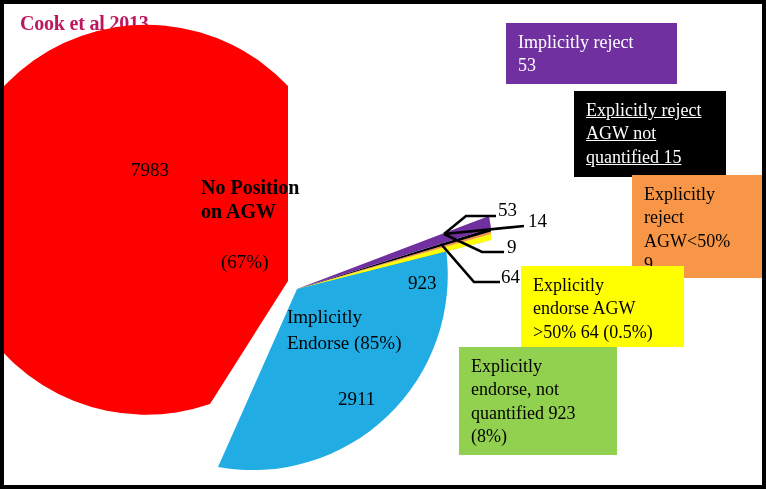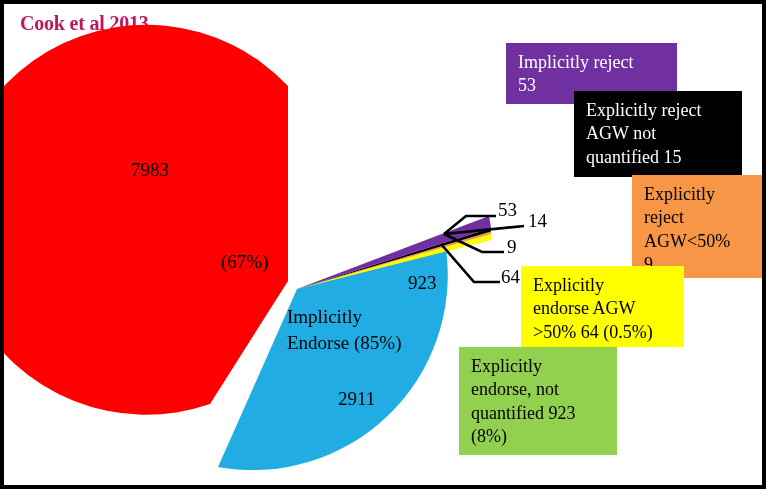--- a/index.html
+++ b/index.html
@@ -134,44 +134,46 @@
              Z"></path>
 
     <polyline fill="none" stroke="#000000" stroke-width="2.6" points="440,230 462,212 492,212"></polyline>
     <polyline fill="none" stroke="#000000" stroke-width="2.6" points="440,230 520,222"></polyline>
     <polyline fill="none" stroke="#000000" stroke-width="2.6" points="440,230 478,248 500,248"></polyline>
     <polyline fill="none" stroke="#000000" stroke-width="2.6" points="437,240 470,278 496,278"></polyline>
   </svg>
 
   <div class="pie-label lbl-count" style="left:127px; top:155px;">7983</div>
 
+  <div class="pie-label lbl-noposition" style="left:197px; top:172px;">No Position
+on AGW</div>
 
   <div class="pie-label lbl-noposition" style="left:197px; top:222px;">
     <span class="pct">(67%)</span>
   </div>
 
   <div class="pie-label lbl-implicit-endorse" style="left:283px; top:300px;">Implicitly
 Endorse (85%)</div>
 
   <div class="pie-label lbl-count" style="left:334px; top:384px;">2911</div>
 
   <div class="pie-label lbl-count" style="left:404px; top:268px;">923</div>
 
   <div class="leader-num" style="left:494px; top:195px;">53</div>
 
   <div class="leader-num" style="left:524px; top:206px;">14</div>
 
   <div class="leader-num" style="left:503px; top:232px;">9</div>
 
   <div class="leader-num" style="left:474px; top:262px;margin-left:23px;">64</div>
 
-  <div class="callout" id="callout-implicit-reject" style="left:502px; top:39px; width:171px; height:61px;">Implicitly reject
+  <div class="callout" id="callout-implicit-reject" style="left:502px; top:19px; width:171px; height:61px;">Implicitly reject
 53</div>
 
-  <div class="callout" id="callout-explicit-reject-nq" style="left:570px; top:87px; width:168px; height:86px;">Explicitly reject
+  <div class="callout" id="callout-explicit-reject-nq" style="left:570px; top:87px; width:152px; height:86px;text-decoration:underline;">Explicitly reject
 AGW not
 quantified 15</div>
 
   <div class="callout" id="callout-explicit-reject-50" style="left:628px; top:171px; width:134px; height:103px;">Explicitly
 reject
 AGW&lt;50%
 9</div>
 
   <div class="callout" id="callout-explicit-endorse-50" style="left:517px; top:262px; width:163px; height:81px;">Explicitly
 endorse AGW

